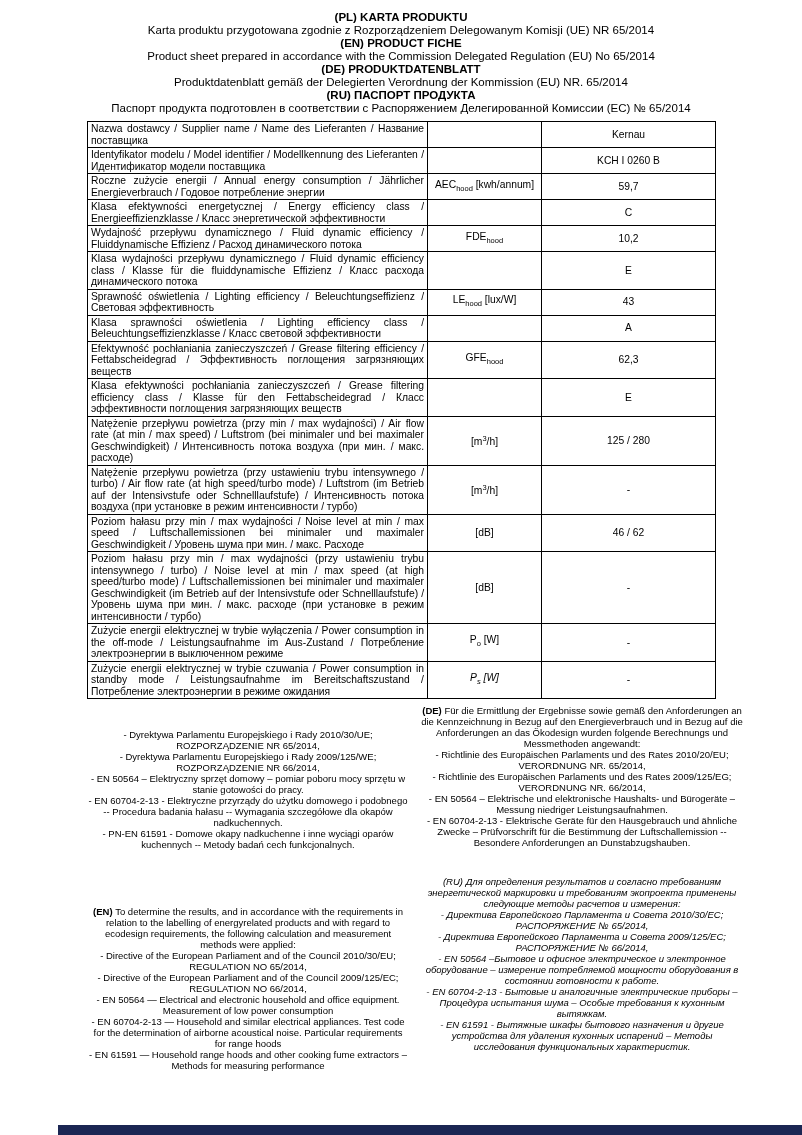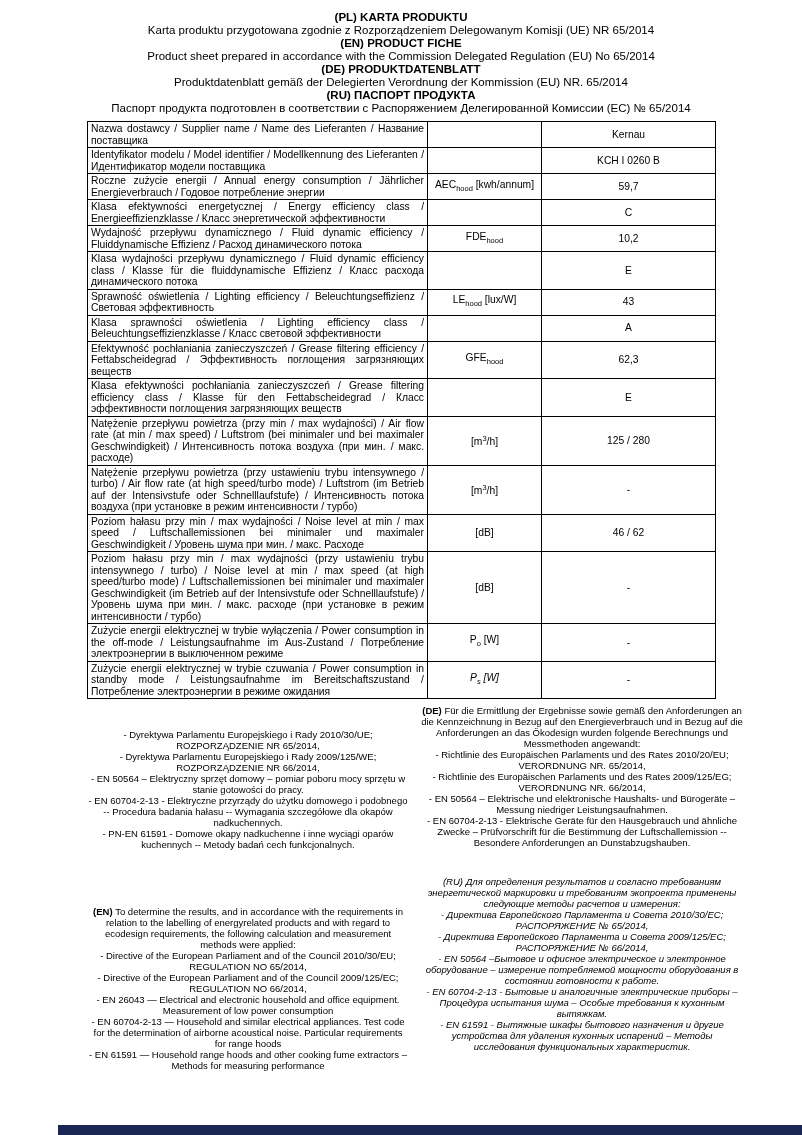--- a/index.html
+++ b/index.html
@@ -148,21 +148,21 @@
           <div class="note-item" data-name="note-item">- Dyrektywa Parlamentu Europejskiego i Rady 2010/30/UE; ROZPORZĄDZENIE NR 65/2014,</div>
           <div class="note-item" data-name="note-item">- Dyrektywa Parlamentu Europejskiego i Rady 2009/125/WE; ROZPORZĄDZENIE NR 66/2014,</div>
           <div class="note-item" data-name="note-item">- EN 50564 – Elektryczny sprzęt domowy – pomiar poboru mocy sprzętu w stanie gotowości do pracy.</div>
           <div class="note-item" data-name="note-item">- EN 60704-2-13 - Elektryczne przyrządy do użytku domowego i podobnego -- Procedura badania hałasu -- Wymagania szczegółowe dla okapów nadkuchennych.</div>
           <div class="note-item" data-name="note-item">- PN-EN 61591 - Domowe okapy nadkuchenne i inne wyciągi oparów kuchennych -- Metody badań cech funkcjonalnych.</div>
         </div>
         <div class="note-block" data-name="note-block">
           <div class="note-lead" data-name="note-lead"><span class="b" data-name="note-language-label">(EN) </span><span data-name="note-lead-text">To determine the results, and in accordance with the requirements in relation to the labelling of energyrelated products and with regard to ecodesign requirements, the following calculation and measurement methods were applied:</span></div>
           <div class="note-item" data-name="note-item">- Directive of the European Parliament and of the Council 2010/30/EU; REGULATION NO 65/2014,</div>
           <div class="note-item" data-name="note-item">- Directive of the European Parliament and of the Council 2009/125/EC; REGULATION NO 66/2014,</div>
-          <div class="note-item" data-name="note-item">- EN 26043 — Electrical and electronic household and office equipment. Measurement of low power consumption</div>
+          <div class="note-item" data-name="note-item">- EN 50564 — Electrical and electronic household and office equipment. Measurement of low power consumption</div>
           <div class="note-item" data-name="note-item">- EN 60704-2-13 — Household and similar electrical appliances. Test code for the determination of airborne acoustical noise. Particular requirements for range hoods</div>
           <div class="note-item" data-name="note-item">- EN 61591 — Household range hoods and other cooking fume extractors – Methods for measuring performance</div>
         </div>
       </div>
     <div class="notes-col" data-name="notes-col-right">
         <div class="note-block" data-name="note-block">
           <div class="note-lead" data-name="note-lead"><span class="b" data-name="note-language-label">(DE) </span><span data-name="note-lead-text">Für die Ermittlung der Ergebnisse sowie gemäß den Anforderungen an die Kennzeichnung in Bezug auf den Energieverbrauch und in Bezug auf die Anforderungen an das Ökodesign wurden folgende Berechnungs und Messmethoden angewandt:</span></div>
           <div class="note-item" data-name="note-item">- Richtlinie des Europäischen Parlaments und des Rates 2010/20/EU; VERORDNUNG NR. 65/2014,</div>
           <div class="note-item" data-name="note-item">- Richtlinie des Europäischen Parlaments und des Rates 2009/125/EG; VERORDNUNG NR. 66/2014,</div>
           <div class="note-item" data-name="note-item">- EN 50564 – Elektrische und elektronische Haushalts- und Bürogeräte – Messung niedriger Leistungsaufnahmen.</div>

